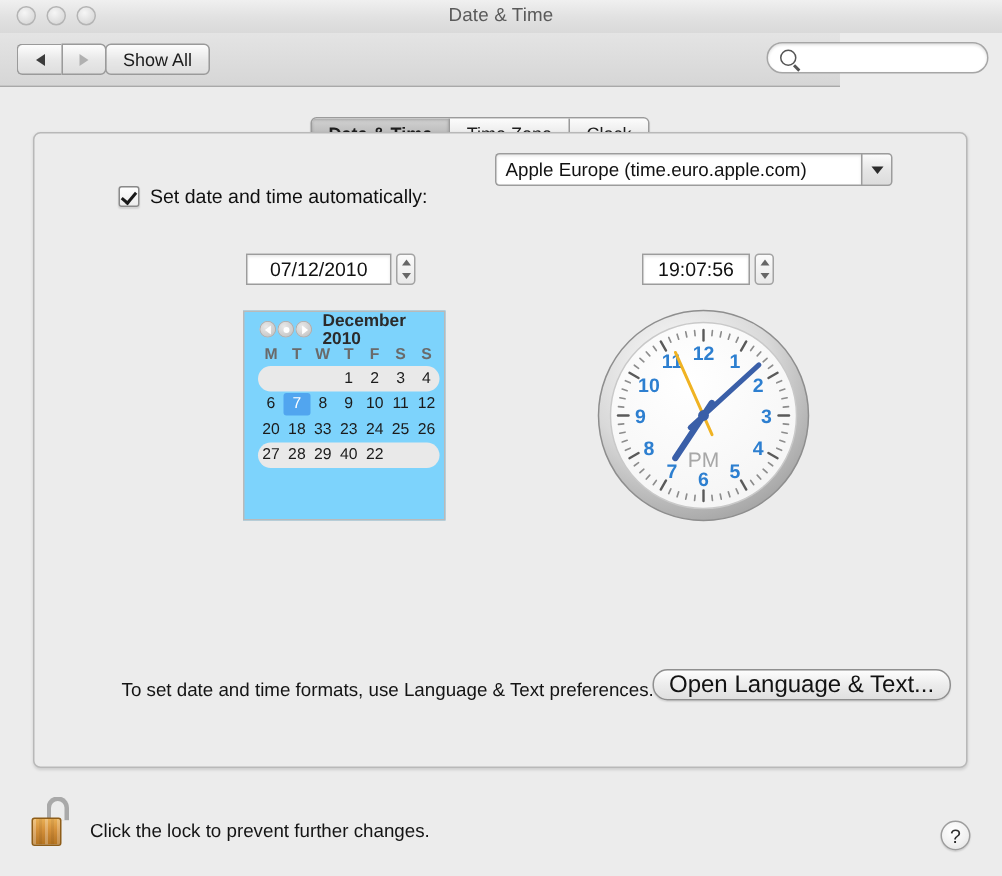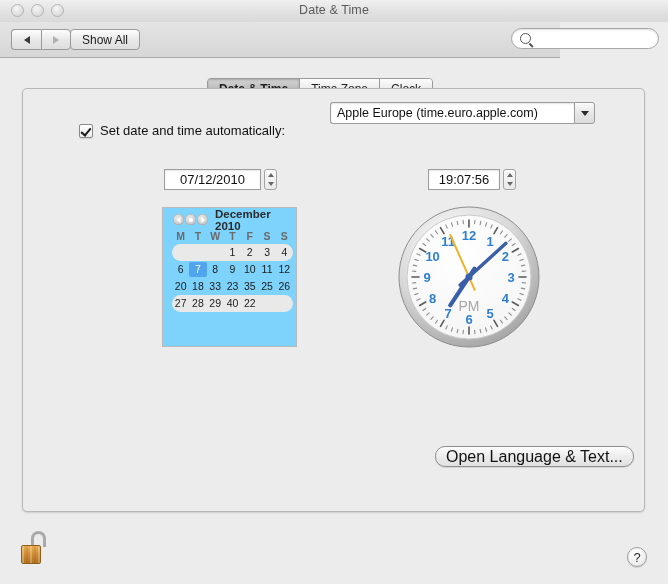--- a/index.html
+++ b/index.html
@@ -284,21 +284,21 @@
             <span>9</span>
             <span>10</span>
             <span>11</span>
             <span>12</span>
           </div>
           <div class="calweek">
             <span>20</span>
             <span>18</span>
             <span>33</span>
             <span>23</span>
-            <span>35</span>
+            <span>24</span>
             <span>25</span>
             <span>26</span>
           </div>
           <div class="calweek alt">
             <span>27</span>
             <span>28</span>
             <span>29</span>
             <span>40</span>
             <span>22</span>
             <span class="empty"></span>
@@ -400,24 +400,26 @@
             <text x="56.999999999999986" y="46.62693304105359" text-anchor="middle" font-family="Liberation Sans, sans-serif" font-size="13" font-weight="bold" fill="#2d7fd0">11</text>
           </g>
         <text id="clock-meridiem" x="78" y="112" text-anchor="middle" font-family="Liberation Sans, sans-serif" font-size="14" fill="#a7a7a7">PM</text>
         <line id="hand-hour" stroke="#3a5fa8" stroke-width="4.2" stroke-linecap="round" x1="83.51936985312058" y1="69.66114177932832" x2="59.234142499390025" y2="106.35211795028371"></line>
         <line id="hand-min" stroke="#3a5fa8" stroke-width="3.4" stroke-linecap="round" x1="69.13853591248939" y1="86.09162865100468" x2="114.9227670312942" y2="44.28488062081384"></line>
         <line id="hand-sec" stroke="#f0b323" stroke-width="2" stroke-linecap="round" x1="83.6943130030612" y1="90.78963640699641" x2="59.2901144185132" y2="35.976908948440354"></line>
         <circle cx="78" cy="78" r="3.6" fill="#3a5fa8"></circle>
       </svg>
     </div>
 
+    <div class="note">To set date and time formats, use Language &amp; Text preferences.</div>
     <div class="openbtn">Open Language &amp; Text...</div>
   </div>
 
   <div class="lockrow">
     <div class="lockicon">
       <span class="shackle"></span>
       <span class="lockbody"></span>
     </div>
+    <div class="locktext">Click the lock to prevent further changes.</div>
   </div>
   <div class="help">?</div>
 
 </div>
 
 </body></html>

